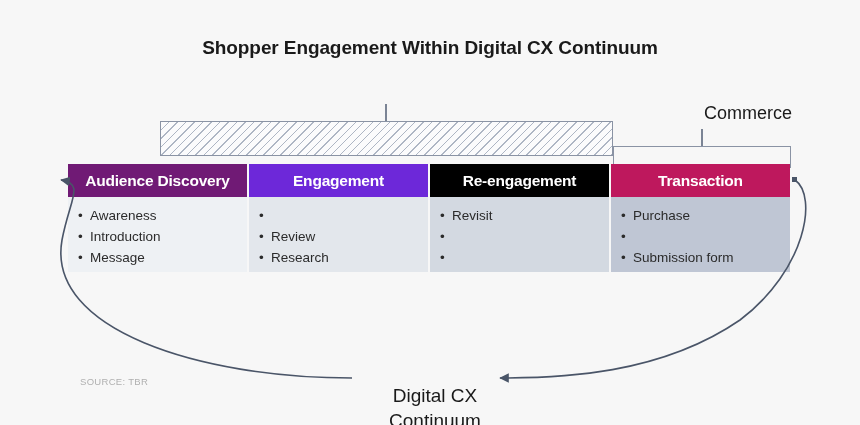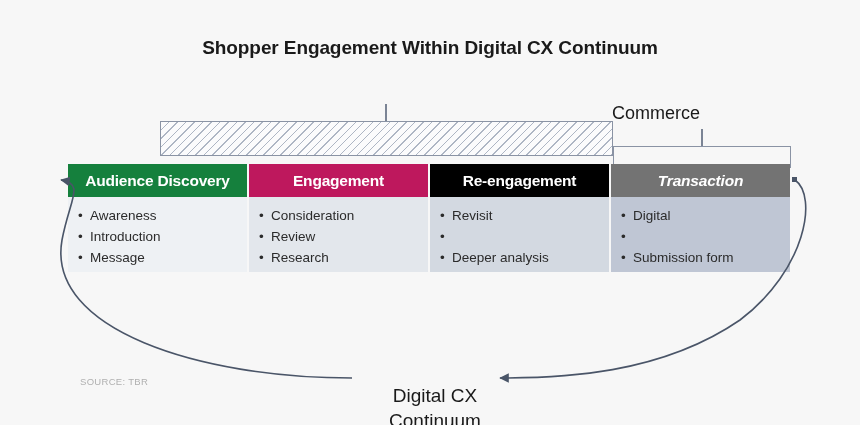--- a/index.html
+++ b/index.html
@@ -42,21 +42,21 @@
     width: 370px;
     text-align: center;
     font-size: 18px;
     color: #1a1a1a;
   }
   #commerce-label {
     position: absolute;
     top: 103px;
     left: 612px;
     width: 180px;
-    text-align: left;
+    text-align: right;
     font-size: 18px;
     color: #1a1a1a;
   }
 
   
   #shopper-tick {
     position: absolute;
     left: 385px;
     top: 104px;
     width: 2px;
@@ -190,43 +190,42 @@
   <div id="shopper-tick"></div>
   <div id="hatched-bar"></div>
 
   <div id="commerce-label">Commerce</div>
   <div id="commerce-tick"></div>
   <div id="commerce-bracket"></div>
 
   <div id="stage-table">
 
     <div class="stage-col">
-      <div class="stage-header" style="background: #15803d;">Audience Discovery</div>
+      <div class="stage-header" style="background: #701a75;">Audience Discovery</div>
       <div class="stage-body" style="background: rgb(238, 241, 244);">
         <div class="bullet-row">
           <span class="bullet-dot">•</span>
           <span>Awareness</span>
         </div>
         <div class="bullet-row">
           <span class="bullet-dot">•</span>
           <span>Introduction</span>
         </div>
         <div class="bullet-row">
           <span class="bullet-dot">•</span>
           <span>Message</span>
         </div>
       </div>
     </div>
 
     <div class="stage-col">
-      <div class="stage-header" style="background: #be185d;">Engagement</div>
+      <div class="stage-header" style="background: #6d28d9;">Engagement</div>
       <div class="stage-body" style="background: rgb(227, 231, 236);">
         <div class="bullet-row">
           <span class="bullet-dot">•</span>
-          <span>Consideration</span>
         </div>
         <div class="bullet-row">
           <span class="bullet-dot">•</span>
           <span>Review</span>
         </div>
         <div class="bullet-row">
           <span class="bullet-dot">•</span>
           <span>Research</span>
         </div>
       </div>
@@ -237,31 +236,30 @@
       <div class="stage-body" style="background: rgb(211, 217, 225);">
         <div class="bullet-row">
           <span class="bullet-dot">•</span>
           <span>Revisit</span>
         </div>
         <div class="bullet-row">
           <span class="bullet-dot">•</span>
         </div>
         <div class="bullet-row">
           <span class="bullet-dot">•</span>
-          <span>Deeper analysis</span>
-        </div>
-      </div>
-    </div>
-
-    <div class="stage-col">
-      <div class="stage-header" style="background: #737373; font-style: italic;">Transaction</div>
+        </div>
+      </div>
+    </div>
+
+    <div class="stage-col">
+      <div class="stage-header" style="background: #be185d;">Transaction</div>
       <div class="stage-body" style="background: rgb(191, 198, 212);">
         <div class="bullet-row">
           <span class="bullet-dot">•</span>
-          <span>Digital</span>
+          <span>Purchase</span>
         </div>
         <div class="bullet-row">
           <span class="bullet-dot">•</span>
         </div>
         <div class="bullet-row">
           <span class="bullet-dot">•</span>
           <span>Submission form</span>
         </div>
       </div>
     </div>

